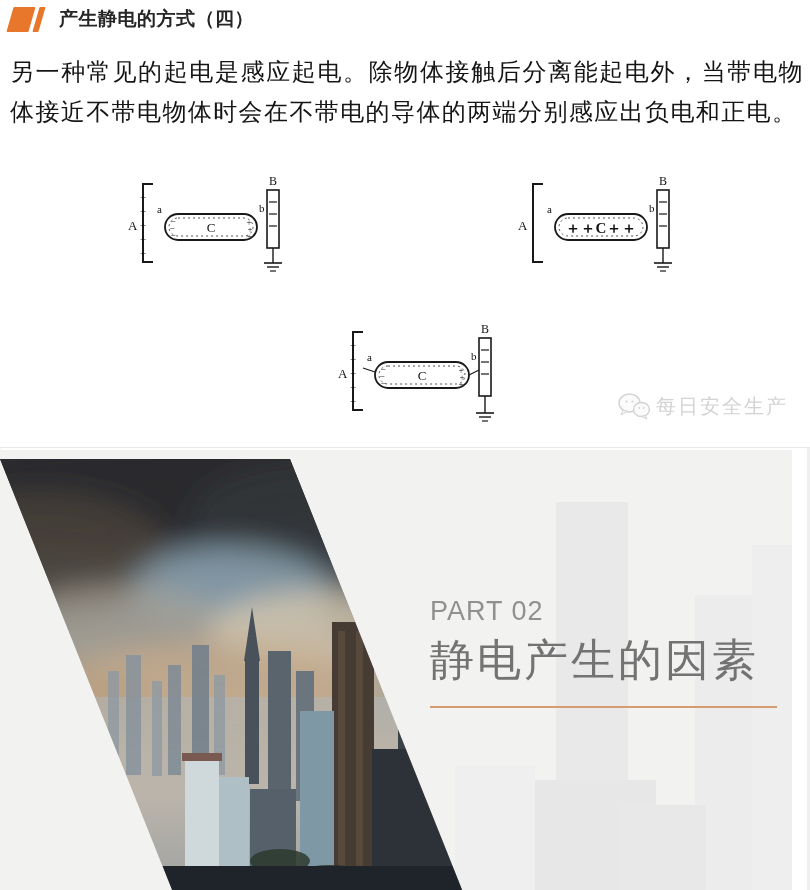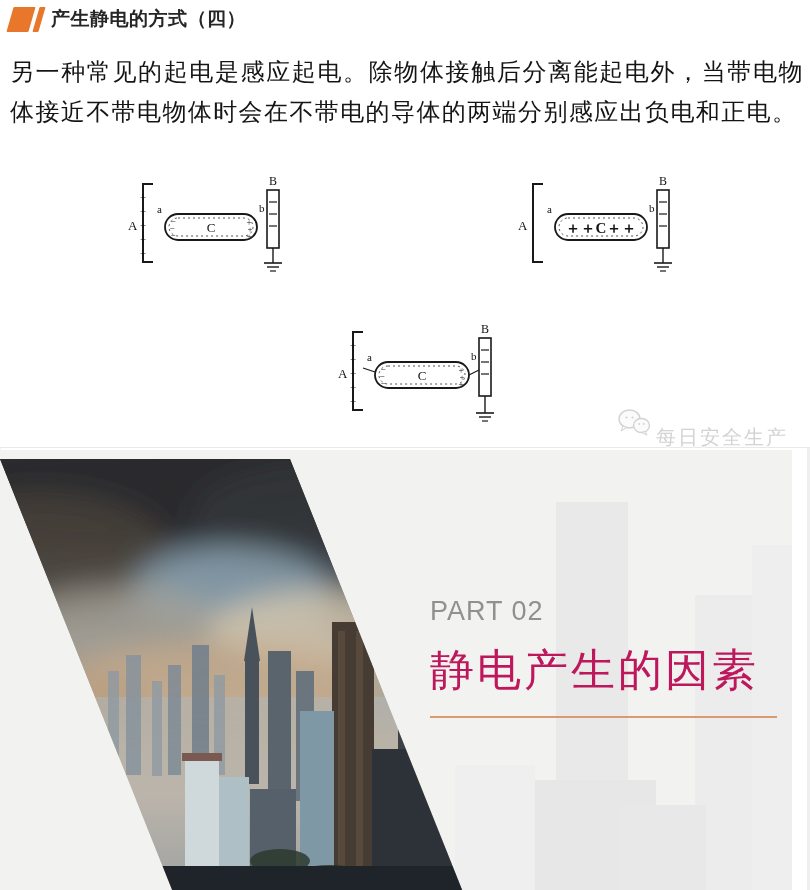--- a/index.html
+++ b/index.html
@@ -4,59 +4,59 @@
 <style>
   * { margin:0; padding:0; box-sizing:border-box; }
   html,body { width:810px; height:890px; }
   body { font-family:"Liberation Sans", sans-serif; background:#ffffff; overflow:hidden; }
   .sheet { position:relative; width:810px; height:890px; background:#ffffff; overflow:hidden;
            box-shadow: inset -3px 0 0 #efefef, inset 1px 0 0 #f5f5f5; }
 
   
   .top-section { position:absolute; left:0; top:0; width:810px; height:448px; background:#ffffff;
                  border-bottom:1px solid #e8e8e8; }
-  .header { position:absolute; left:10px; top:6px; display:flex; align-items:center; }
+  .header { position:absolute; left:10px; top:6px; display:flex; align-items:center;gap:8px; }
   .slash-icon { display:flex; align-items:flex-end; margin-right:9px; }
   .slash-big { width:22px; height:25px; background:#E8772C; transform:skewX(-16deg); border-radius:1px; }
   .slash-thin { width:6px; height:25px; background:#E8772C; transform:skewX(-16deg); margin-left:4px; border-radius:1px; }
   .page-title { font-size:19px; font-weight:bold; color:#262626; letter-spacing:0.5px; }
 
   .body-text { position:absolute; left:10px; top:52px; width:794px; font-size:24px; line-height:40px;
                color:#151515; font-weight:500; letter-spacing:1.4px; text-align:justify; }
 
   .diagram { position:absolute; }
   .diagram svg { display:block; }
   .d1 { left:123px; top:172px; }
   .d2 { left:513px; top:172px; }
   .d3 { left:333px; top:320px; }
   .dg-label { font-family:"Liberation Serif", serif; fill:#111; }
   .dg-line  { stroke:#191919; fill:none; }
 
   
   .watermark { position:absolute; display:flex; align-items:center; gap:5px; }
   .wm-top { left:617px; top:392px; }
-  .wm-text { font-size:20px; letter-spacing:2px; color:#d3d3d3; text-shadow:0 1px 0 #ffffff; white-space:nowrap;margin-top:32px; }
+  .wm-text { font-size:20px; letter-spacing:2px; color:#d3d3d3; text-shadow:0 1px 0 #ffffff; white-space:nowrap; }
 
   
   .slide { position:absolute; left:0; top:450px; width:792px; height:440px; background:#f2f2f1; overflow:hidden;padding-left:20px; }
   .ghost { position:absolute; border-radius:1px; }
   .g1 { left:556px; top:52px;  width:72px;  height:388px; background:#e9e9e9; }
   .g2 { left:534px; top:330px; width:122px; height:110px; background:#e7e7e8; }
   .g3 { left:695px; top:145px; width:92px;  height:295px; background:#ececec; }
   .g4 { left:752px; top:95px;  width:58px;  height:345px; background:#eeeeee; }
   .g5 { left:620px; top:355px; width:86px;  height:85px;  background:#e8e8e8; }
   .g6 { left:455px; top:315px; width:80px;  height:125px; background:#efefef; }
 
   .photo { position:absolute; left:0; top:9px; width:464px; height:431px;
            clip-path: polygon(0% 0%, 62.5% 0%, 99.6% 100%, 37.1% 100%); }
   .photo svg { width:100%; height:100%; display:block; }
 
   .slide-textblock { position:absolute; left:430px; top:146px; }
   .part-label { font-size:27px; color:#909090; letter-spacing:1px; }
-  .slide-title { font-size:44px; color:#be185d; letter-spacing:3px; margin-top:14px; font-weight:400; }
+  .slide-title { font-size:44px; color:#737373; letter-spacing:3px; margin-top:4px; font-weight:400; }
   .title-rule { width:347px; height:2px; background:#d89b70; margin-top:16px; }
 </style>
 </head>
 <body>
 
 <div class="sheet">
 
   <div class="top-section">
 
     <div class="header">

